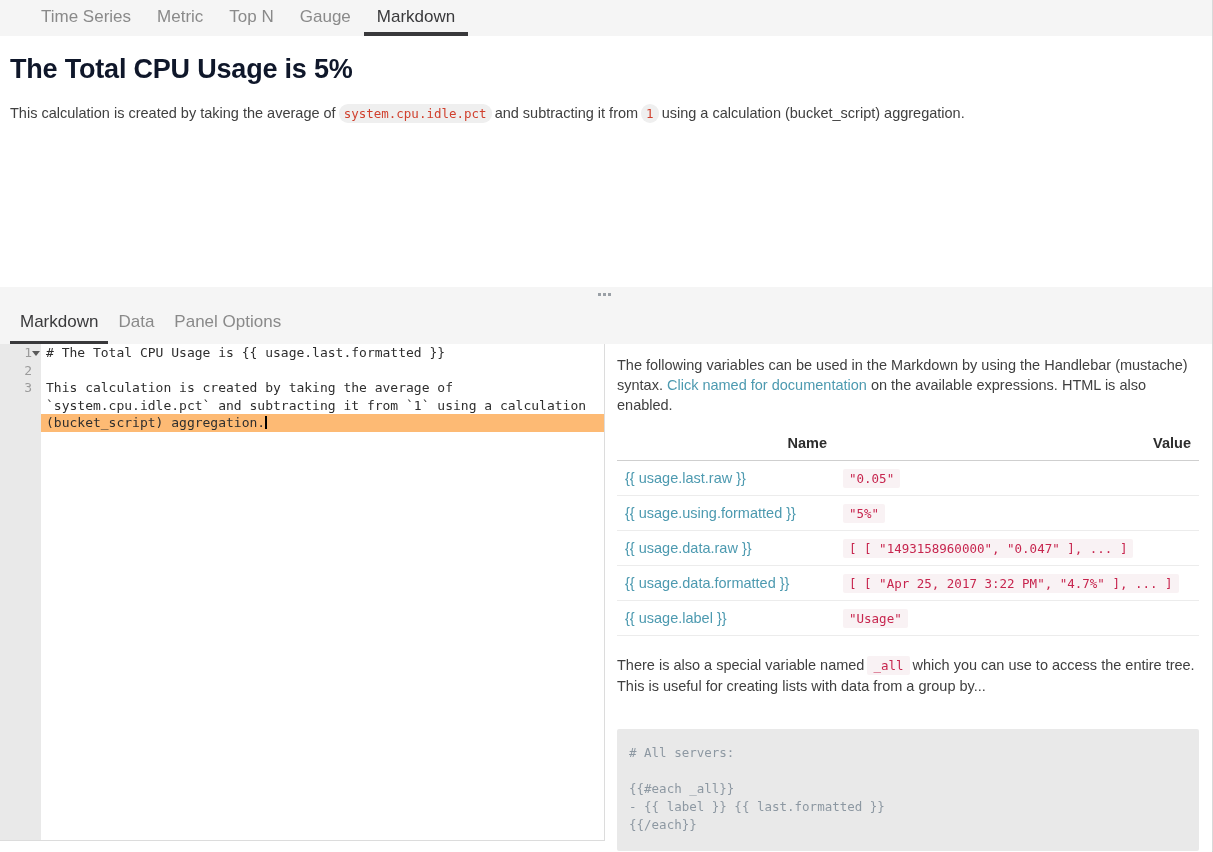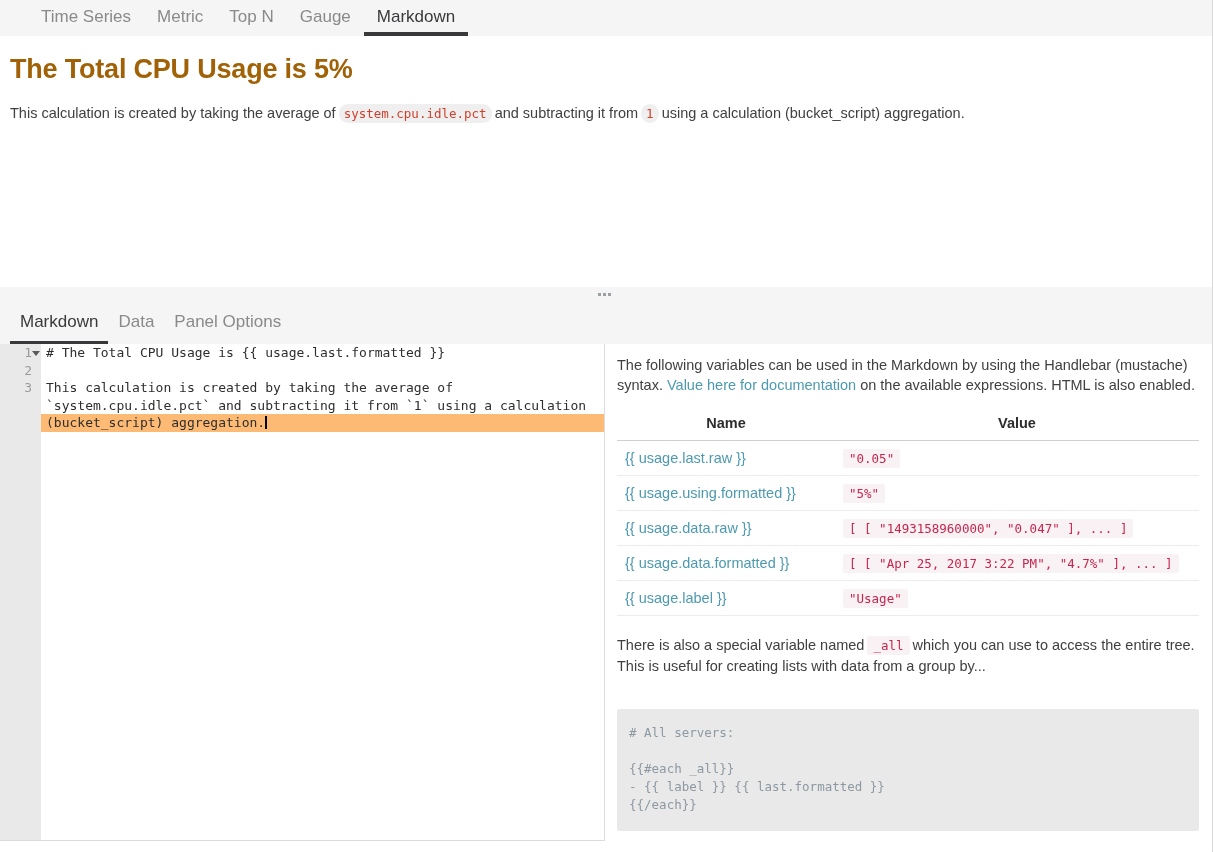--- a/index.html
+++ b/index.html
@@ -20,21 +20,21 @@
   }
   .top-tab {
     font-size:17px; color:#8a8a8a; padding:7px 13px 0 13px; cursor:pointer;
     border-bottom:4px solid transparent; white-space:nowrap;
   }
   .top-tab.active { color:#3a3a3c; border-bottom-color:#39393b; }
 
   
   .preview { height:251px; background:#fff; padding:14px 12px 0 10px; }
   .preview h1 {
-    font-size:27px; font-weight:bold; color:#a16207; letter-spacing:-0.2px;
+    font-size:27px; font-weight:bold; color:#0f172a; letter-spacing:-0.2px;
     margin:4px 0 18px 0;
   }
   .preview p { font-size:14.5px; color:#404040; line-height:20px; }
   code.chip {
     font-family:"DejaVu Sans Mono","Liberation Mono",monospace;
     font-size:12.5px; padding:2px 5px; border-radius:9px; margin:0 3px;
   }
   .preview code.chip { color:#d0402e; background:#efefef; }
 
   
@@ -89,21 +89,21 @@
   .help { flex:1; padding:11px 13px 0 12px; font-size:14.5px; color:#404040; }
   .help p { line-height:20px; }
   .help a { color:#4d9ab0; text-decoration:none; cursor:pointer; }
   code.val, .help code.chip {
     font-family:"DejaVu Sans Mono","Liberation Mono",monospace;
     font-size:12.5px; color:#c7254e; background:#f9f2f4; border-radius:2px;
     padding:2px 6px; white-space:pre;
   }
   table.vars { width:100%; border-collapse:collapse; margin-top:14px; }
   table.vars th {
-    text-align:center; font-size:14.5px; color:#2d2d2d; font-weight:bold;
+    text-align:right; font-size:14.5px; color:#2d2d2d; font-weight:bold;
     padding:6px 8px 9px 8px; border-bottom:1px solid #cfcfcf;
   }
   table.vars td {
     padding:9px 8px; border-bottom:1px solid #ececec; vertical-align:middle;
   }
   td.vname { width:218px; color:#4d9ab0; cursor:pointer; }
   .special { margin-top:19px; }
   pre.example {
     margin-top:33px; background:#e9e9e9; padding:15px 12px 17px 12px;
     font-family:"DejaVu Sans Mono","Liberation Mono",monospace;
@@ -166,21 +166,21 @@
         <span class="gnum"></span>
         <span class="gtext"><span>(bucket_script) aggregation.</span><span class="cursor"></span></span>
       </div>
       <div class="ed-row fill">
         <span class="gnum"></span>
         <span class="gtext"></span>
       </div>
     </div>
 
     <div class="help">
-      <p><span>The following variables can be used in the Markdown by using the Handlebar (mustache) syntax. </span><a>Value here for documentation</a><span> on the available expressions. HTML is also enabled.</span></p>
+      <p><span>The following variables can be used in the Markdown by using the Handlebar (mustache) syntax. </span><a>Click named for documentation</a><span> on the available expressions. HTML is also enabled.</span></p>
 
       <table class="vars">
         <thead>
           <tr>
             <th>Name</th>
             <th>Value</th>
           </tr>
         </thead>
         <tbody>
           <tr>

